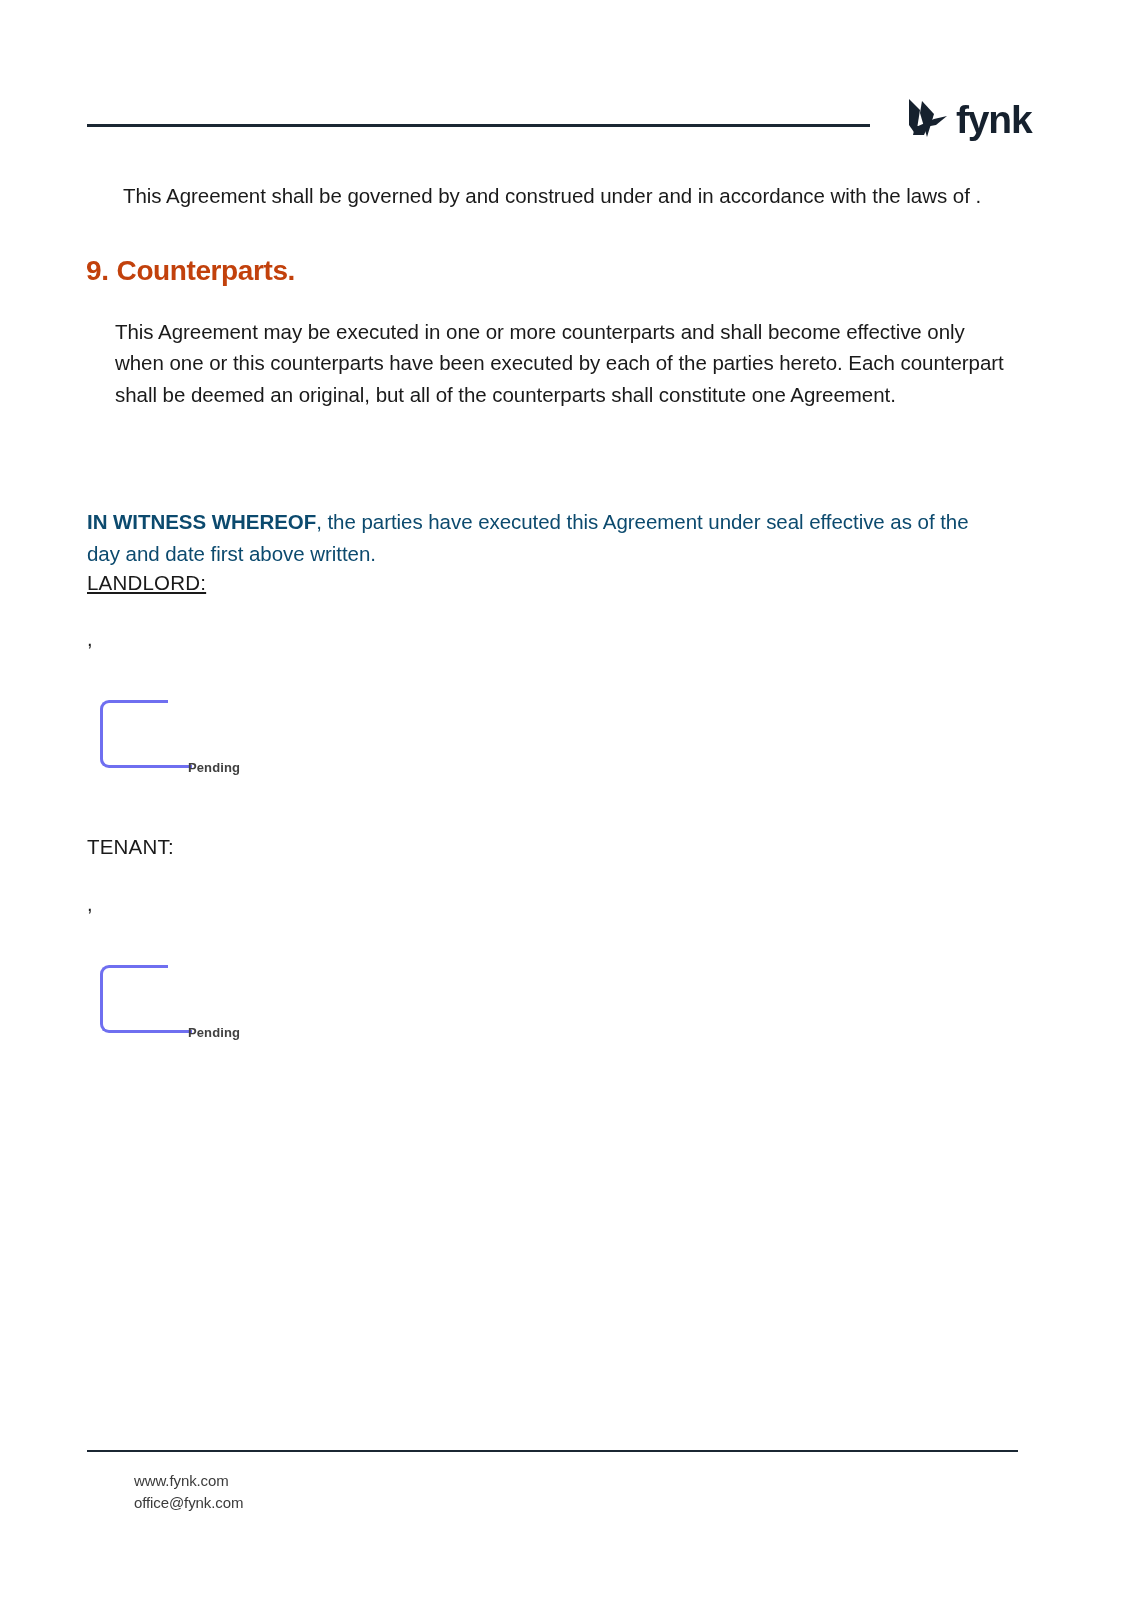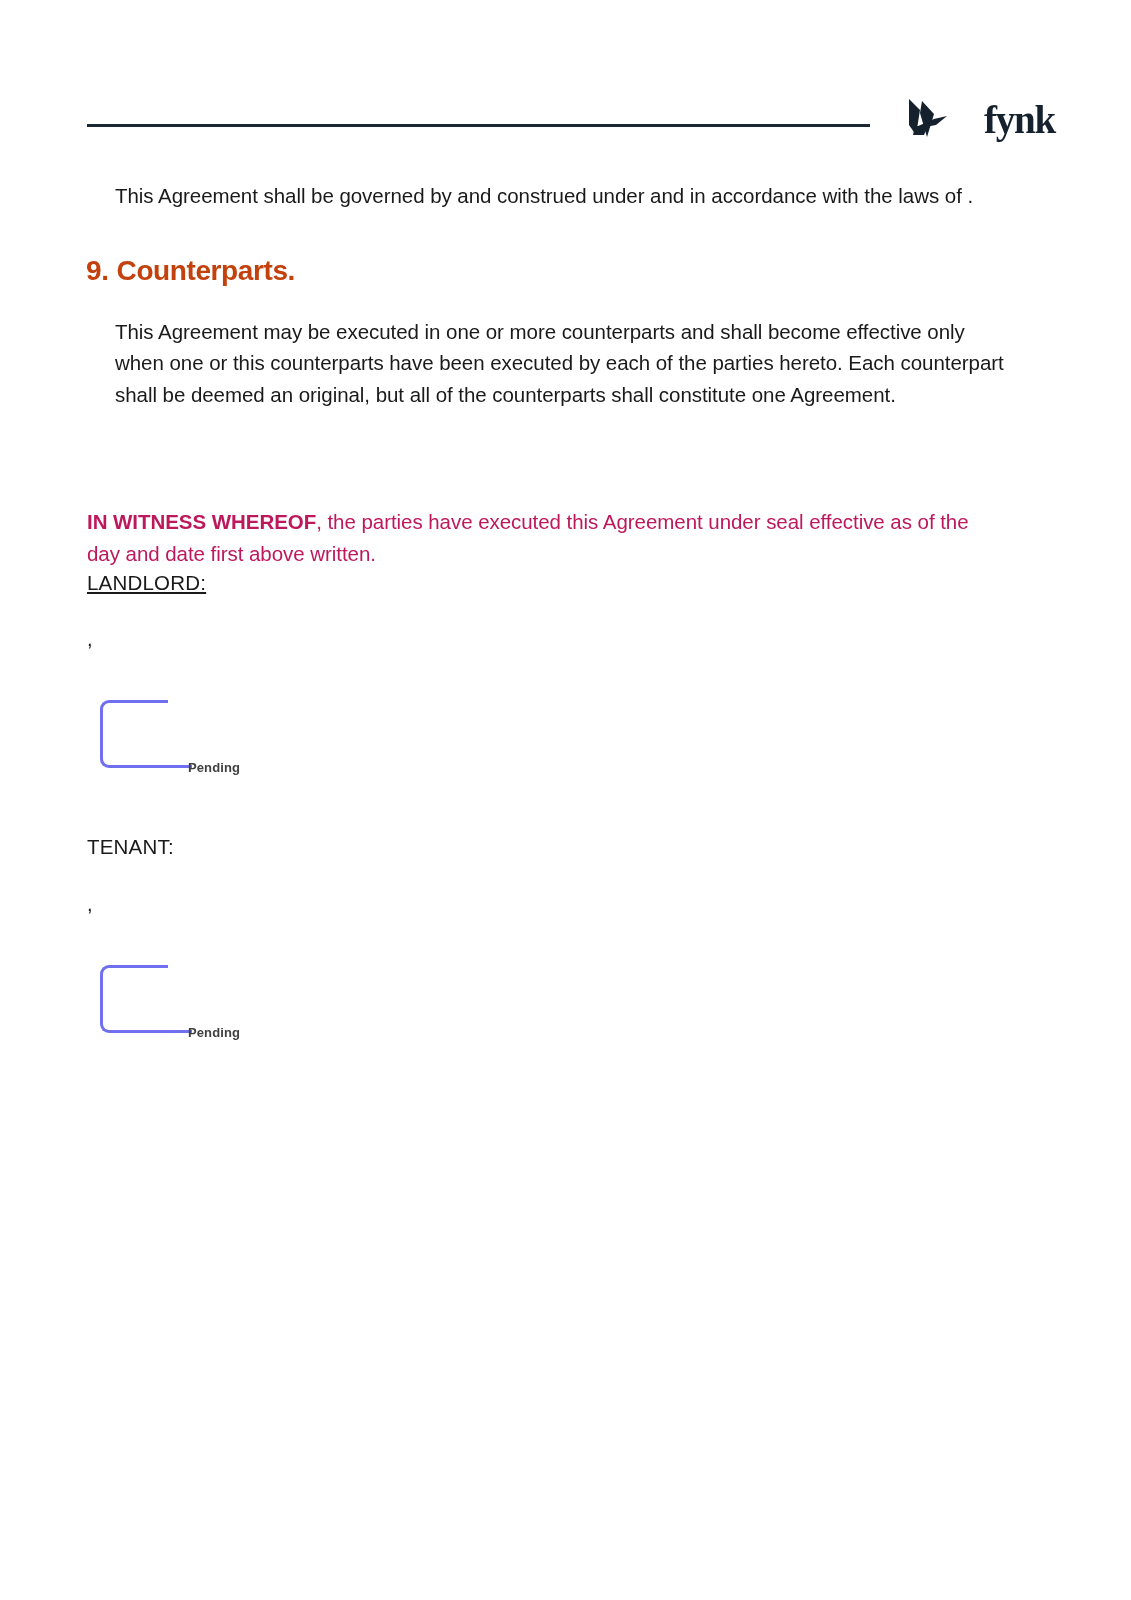--- a/index.html
+++ b/index.html
@@ -48,49 +48,48 @@
     display: flex;
     align-items: center;
     gap: 9px;
   }
   .logo-mark {
     width: 44px;
     height: 42px;
     display: block;
   }
   .logo-text {
-    font-family: Liberation Serif, serif;
+    font-family: Liberation Sans, sans-serif;
     font-size: 39px;
     font-weight: 700;
     letter-spacing: -1.2px;
     color: #16212e;
     line-height: 1;
     margin-top: 2px;
-    margin-left: 28px;
   }
 
   
   .content {
     position: absolute;
     left: 0;
     top: 0;
     width: 1131px;
   }
 
   .para-indent {
     position: absolute;
     left: 115px;
     width: 892px;
     font-size: 20.5px;
     line-height: 31.8px;
     color: #1a1a1a;
     letter-spacing: -0.05px;
   }
 
-  .intro-para { top: 159px; }
+  .intro-para { top: 159px; margin-left: 8px; }
 
   .section-heading {
     position: absolute;
     left: 86px;
     top: 232px;
     font-size: 28px;
     font-weight: 700;
     letter-spacing: -0.4px;
     color: #c2410c;
     white-space: nowrap;
@@ -99,21 +98,21 @@
 
   .counterparts-para { top: 295px; width: 890px; }
 
   .witness-para {
     position: absolute;
     left: 87px;
     top: 485px;
     width: 915px;
     font-size: 20.5px;
     line-height: 32.5px;
-    color: #be185d;
+    color: #0c4a6e;
     letter-spacing: -0.05px;
   }
   .witness-para b { font-weight: 700; }
 
   .party-label {
     position: absolute;
     left: 87px;
     font-size: 20.5px;
     line-height: 26px;
     color: #1a1a1a;
@@ -246,14 +245,21 @@
 
     <div class="party-name name-tenant">,</div>
 
     <div class="sig-block sig-tenant">
       <div class="sig-bracket"></div>
       <div class="sig-status">Pending</div>
     </div>
 
   </div>
 
+  <div class="footer">
+    <div class="footer-rule"></div>
+    <div class="footer-lines">
+      <div>www.fynk.com</div>
+      <div>office@fynk.com</div>
+    </div>
+  </div>
 
 </div>
 
 </body></html>

